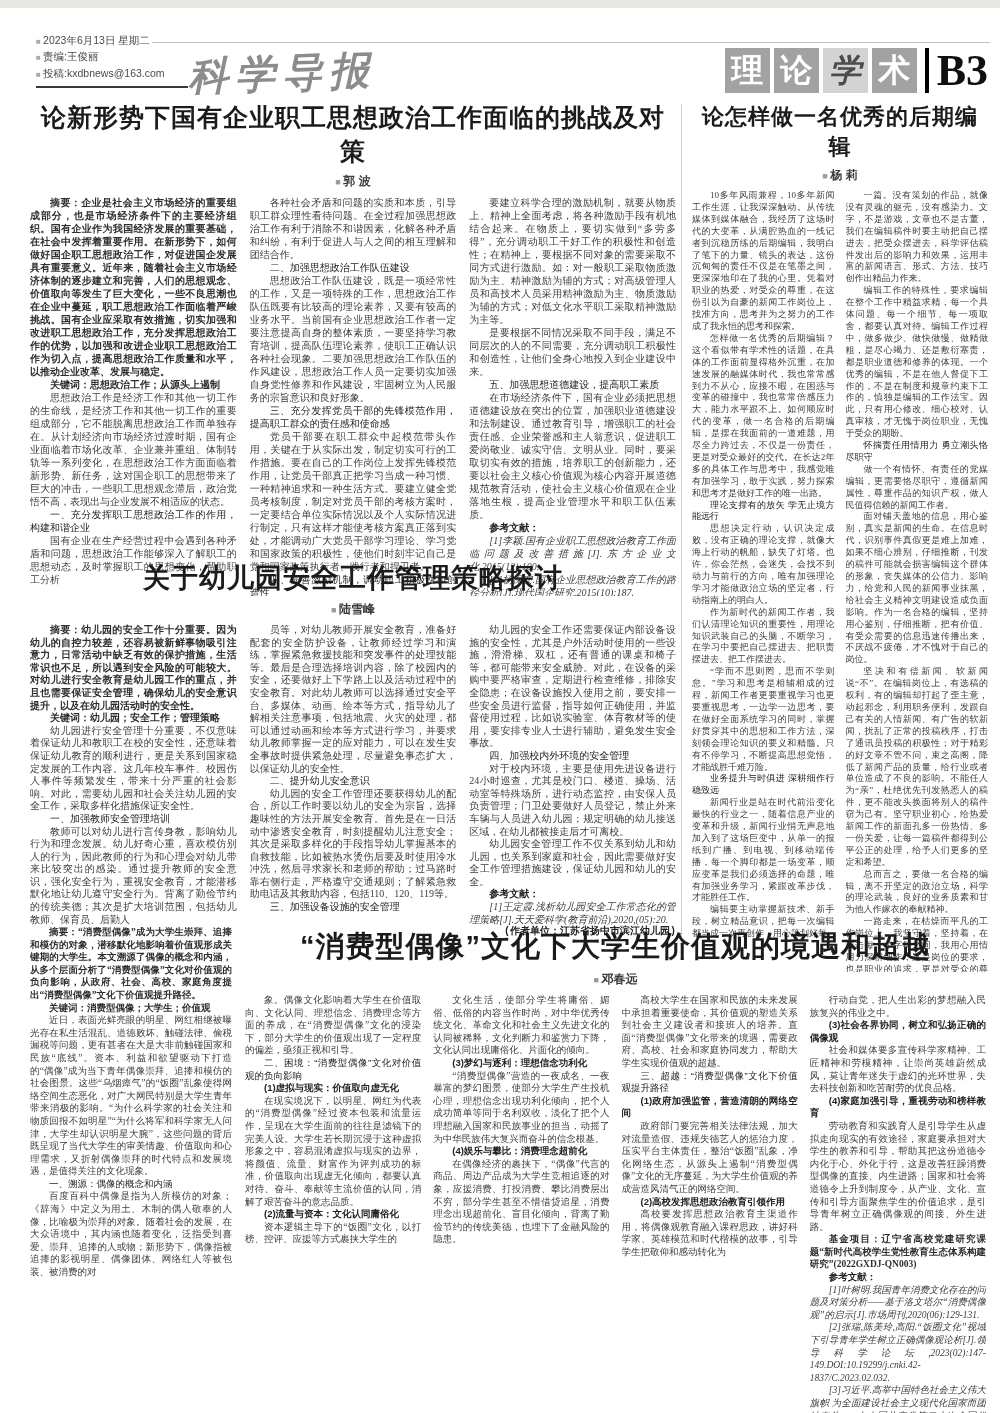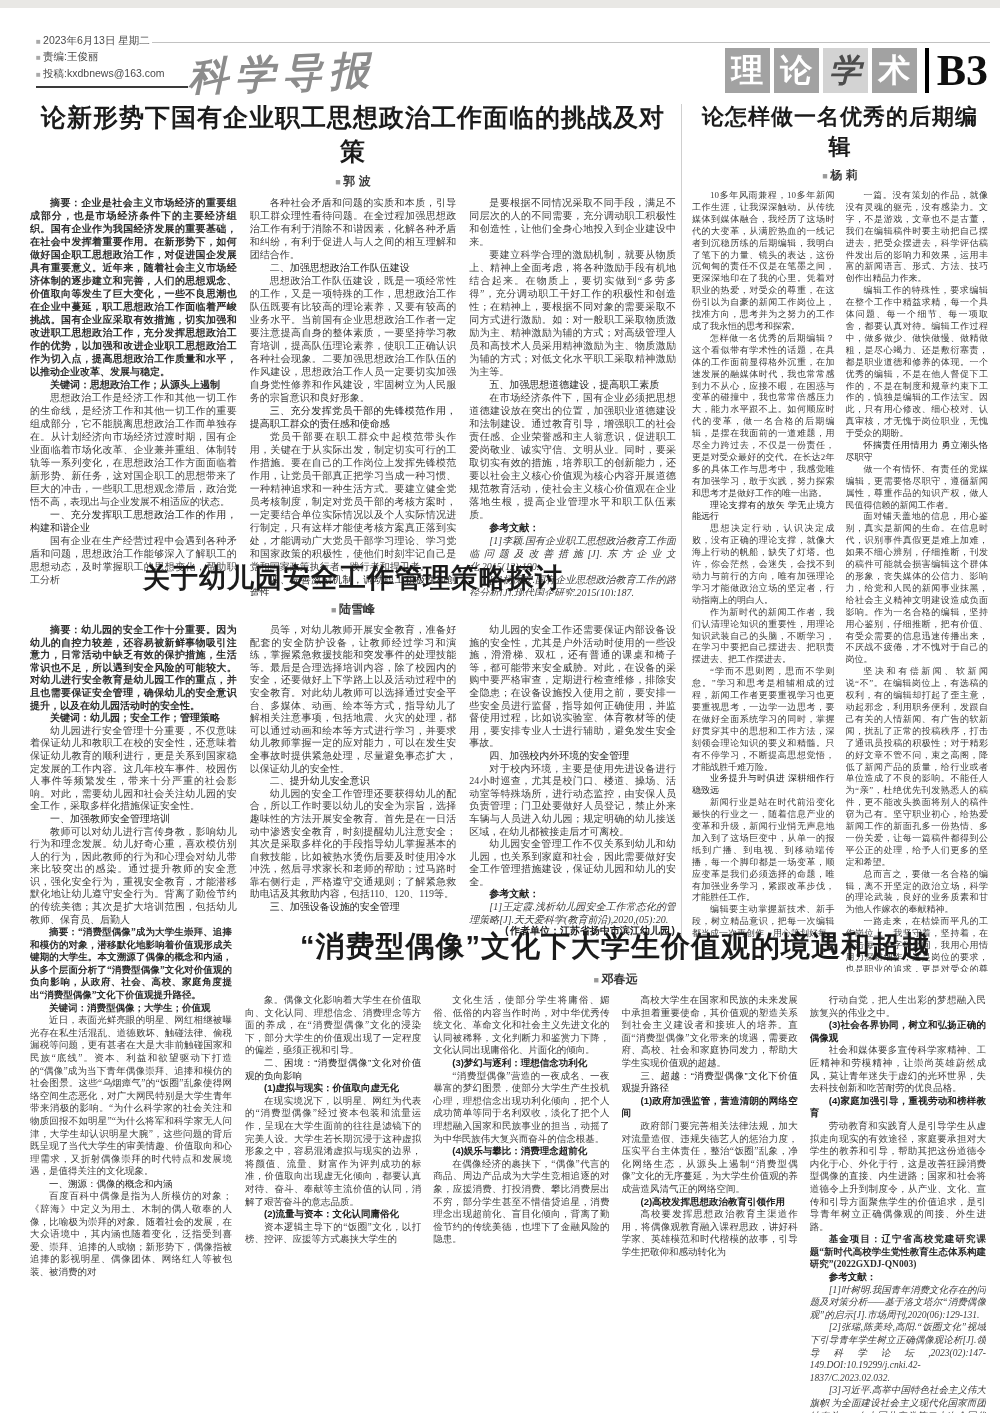--- a/index.html
+++ b/index.html
@@ -92,22 +92,22 @@
       <div class="col">
           <p class="t-para">各种社会矛盾和问题的实质和本质，引导职工群众理性看待问题。在全过程加强思想政治工作有利于消除不和谐因素，化解各种矛盾和纠纷，有利于促进人与人之间的相互理解和团结合作。</p>
           <p class="t-sub">二、加强思想政治工作队伍建设</p>
           <p class="t-para">思想政治工作队伍建设，既是一项经常性的工作，又是一项特殊的工作，思想政治工作队伍既要有比较高的理论素养，又要有较高的业务水平。当前国有企业思想政治工作者一定要注意提高自身的整体素质，一要坚持学习教育培训，提高队伍理论素养，使职工正确认识各种社会现象。二要加强思想政治工作队伍的作风建设，思想政治工作人员一定要切实加强自身党性修养和作风建设，牢固树立为人民服务的宗旨意识和良好形象。</p>
           <p class="t-sub">三、充分发挥党员干部的先锋模范作用，提高职工群众的责任感和使命感</p>
           <p class="t-para">党员干部要在职工群众中起模范带头作用，关键在于从实际出发，制定切实可行的工作措施。要在自己的工作岗位上发挥先锋模范作用，让党员干部真正把学习当成一种习惯、一种精神追求和一种生活方式。要建立健全党员考核制度，制定对党员干部的考核方案时，一定要结合单位实际情况以及个人实际情况进行制定，只有这样才能使考核方案真正落到实处，才能调动广大党员干部学习理论、学习党和国家政策的积极性，使他们时刻牢记自己是党和国家政策执行者、践行者和捍卫者。</p>
           <p class="t-sub">四、完善激励机制，调动职工积极性和创造性</p>
           <p class="t-para">在市场经济条件下，人们的物质需要和精神需要都有了质的变化，呈现出多样性。要满足人们精神上的需要，就必须建立相应的激励机制。建立激励机制就</p>
         </div>
       <div class="col">
+          <p class="t-para">要建立科学合理的激励机制，就要从物质上、精神上全面考虑，将各种激励手段有机地结合起来。在物质上，要切实做到“多劳多得”，充分调动职工干好工作的积极性和创造性；在精神上，要根据不同对象的需要采取不同方式进行激励。如：对一般职工采取物质激励为主、精神激励为辅的方式；对高级管理人员和高技术人员采用精神激励为主、物质激励为辅的方式；对低文化水平职工采取精神激励为主等。</p>
           <p class="t-para">是要根据不同情况采取不同手段，满足不同层次的人的不同需要，充分调动职工积极性和创造性，让他们全身心地投入到企业建设中来。</p>
-          <p class="t-para">要建立科学合理的激励机制，就要从物质上、精神上全面考虑，将各种激励手段有机地结合起来。在物质上，要切实做到“多劳多得”，充分调动职工干好工作的积极性和创造性；在精神上，要根据不同对象的需要采取不同方式进行激励。如：对一般职工采取物质激励为主、精神激励为辅的方式；对高级管理人员和高技术人员采用精神激励为主、物质激励为辅的方式；对低文化水平职工采取精神激励为主等。</p>
           <p class="t-sub">五、加强思想道德建设，提高职工素质</p>
           <p class="t-para">在市场经济条件下，国有企业必须把思想道德建设放在突出的位置，加强职业道德建设和法制建设。通过教育引导，增强职工的社会责任感、企业荣誉感和主人翁意识，促进职工爱岗敬业、诚实守信、文明从业。同时，要采取切实有效的措施，培养职工的创新能力，还要以社会主义核心价值观为核心内容开展道德规范教育活动，使社会主义核心价值观在企业落地生根，提高企业管理水平和职工队伍素质。</p>
           <p class="t-refh">参考文献：</p>
           <p class="t-ref">[1]李颖.国有企业职工思想政治教育工作面临问题及改善措施[J].东方企业文化,2015(12):100.</p>
           <p class="t-ref">[2]杨保安.国有企业思想政治教育工作的路径分析[J].现代国企研究,2015(10):187.</p>
           <p class="t-ref">[3]孙鹤.国有企业思想政治教育工作的路径选择[J].读书文摘,2016(22):105.</p>
           <p class="t-author">(作者单位：太原市晋东资产管理集团有限公司)</p>
         </div>
     </div>
   </div>

